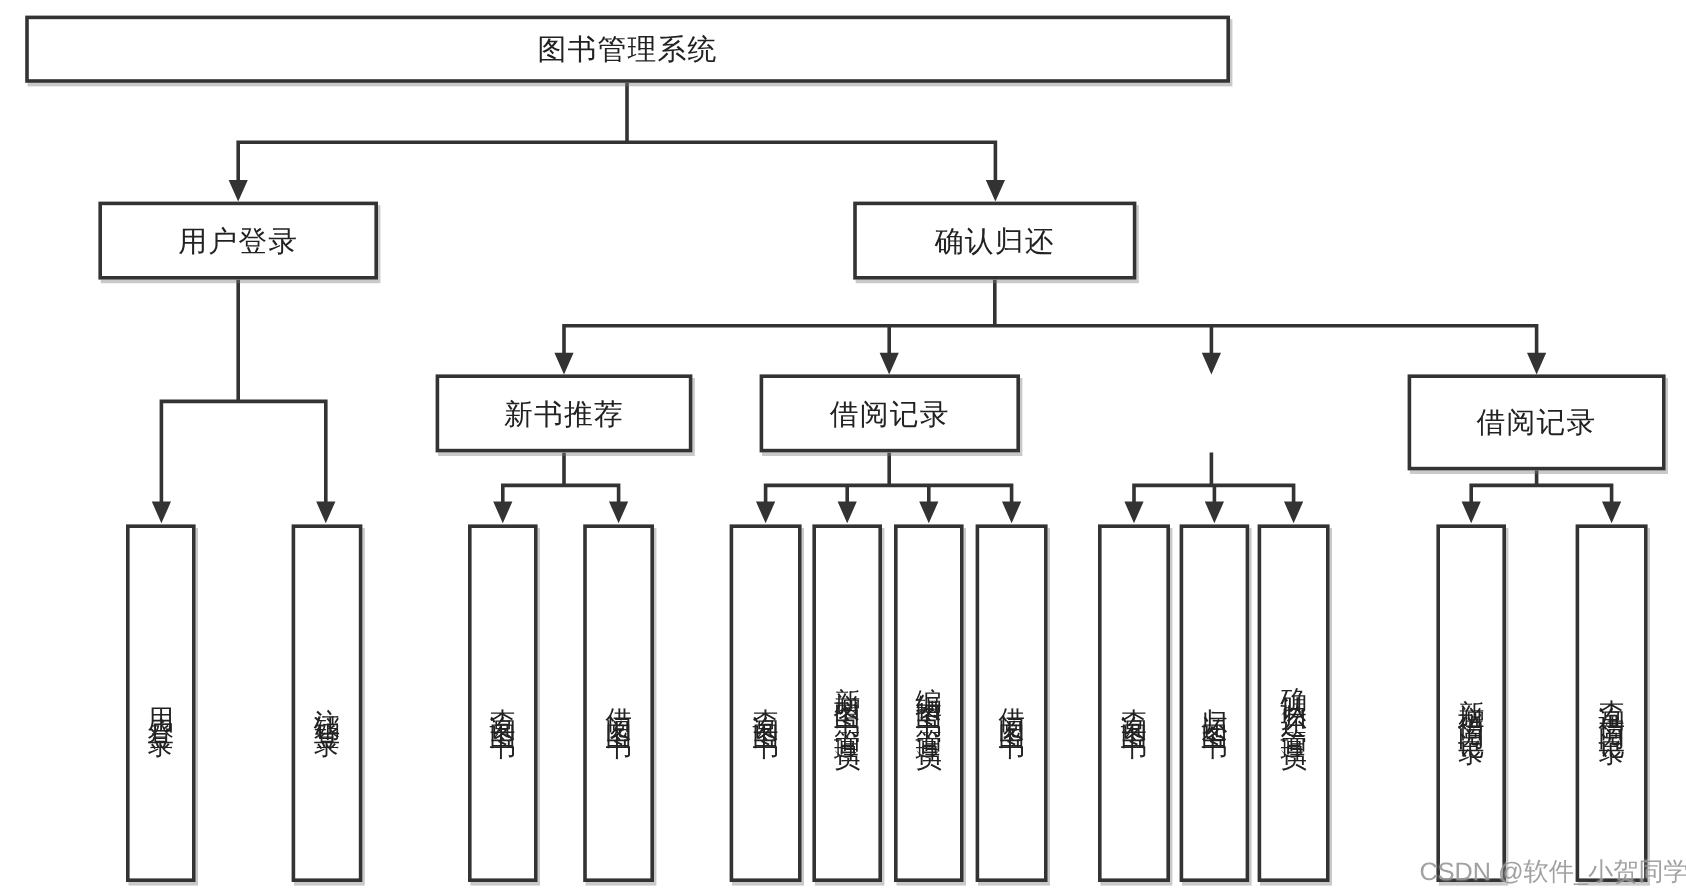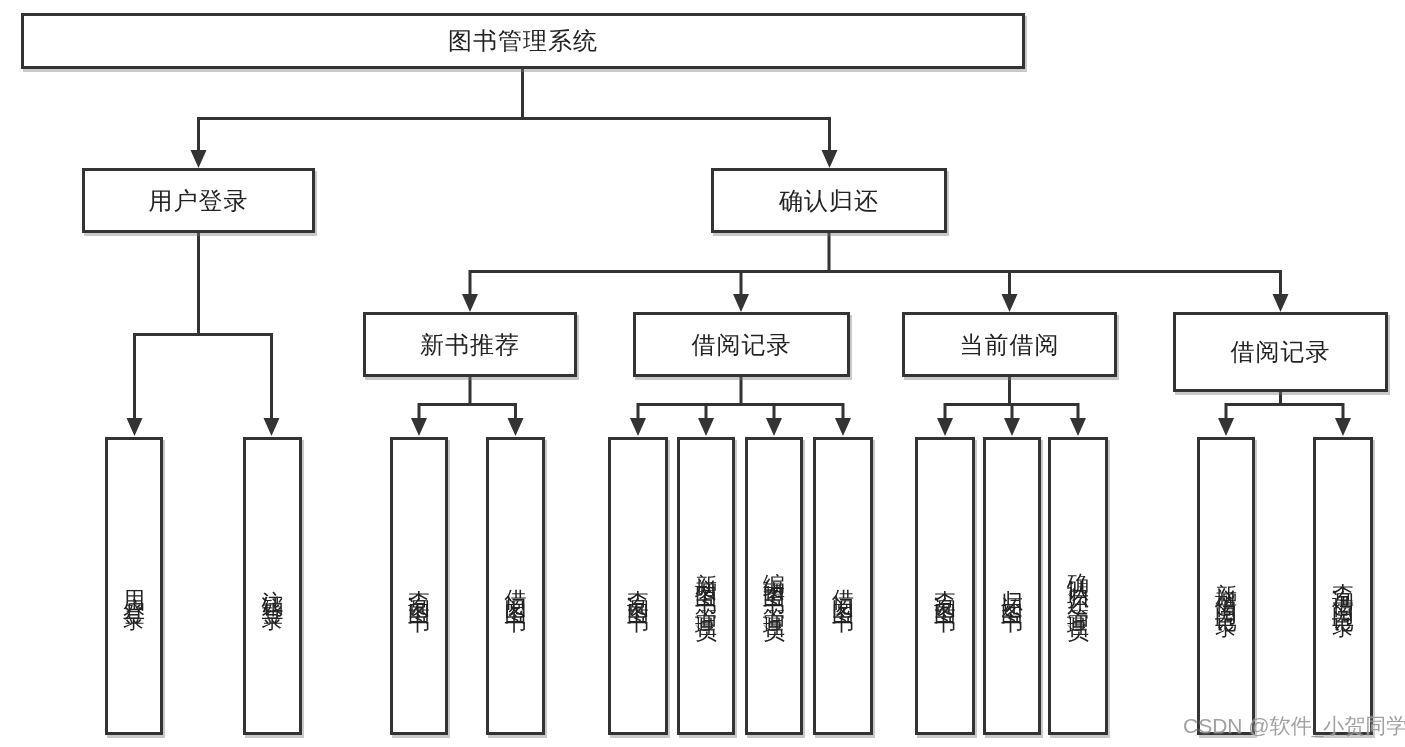--- a/index.html
+++ b/index.html
@@ -108,23 +108,20 @@
   <div class="node hbox" style="left:711px; top:168px; width:236px; height:65px;">
     <span>确认归还</span>
   </div>
 
   <div class="node hbox" style="left:363px; top:312px; width:214px; height:65px;">
     <span>新书推荐</span>
   </div>
   <div class="node hbox" style="left:633px; top:312px; width:217px; height:65px;">
     <span>借阅记录</span>
   </div>
-  <div class="node hbox" style="left:902px; top:312px; width:215px; height:65px;">
-    <span>当前借阅</span>
-  </div>
   <div class="node hbox" style="left:1173px; top:312px; width:215px; height:80px;">
     <span>借阅记录</span>
   </div>
 
   <div class="node leaf" style="left:105px; width:58px;">
     <span class="vtext">用户登录</span>
   </div>
   <div class="node leaf" style="left:243px; width:59px;">
     <span class="vtext">注销登录</span>
   </div>

